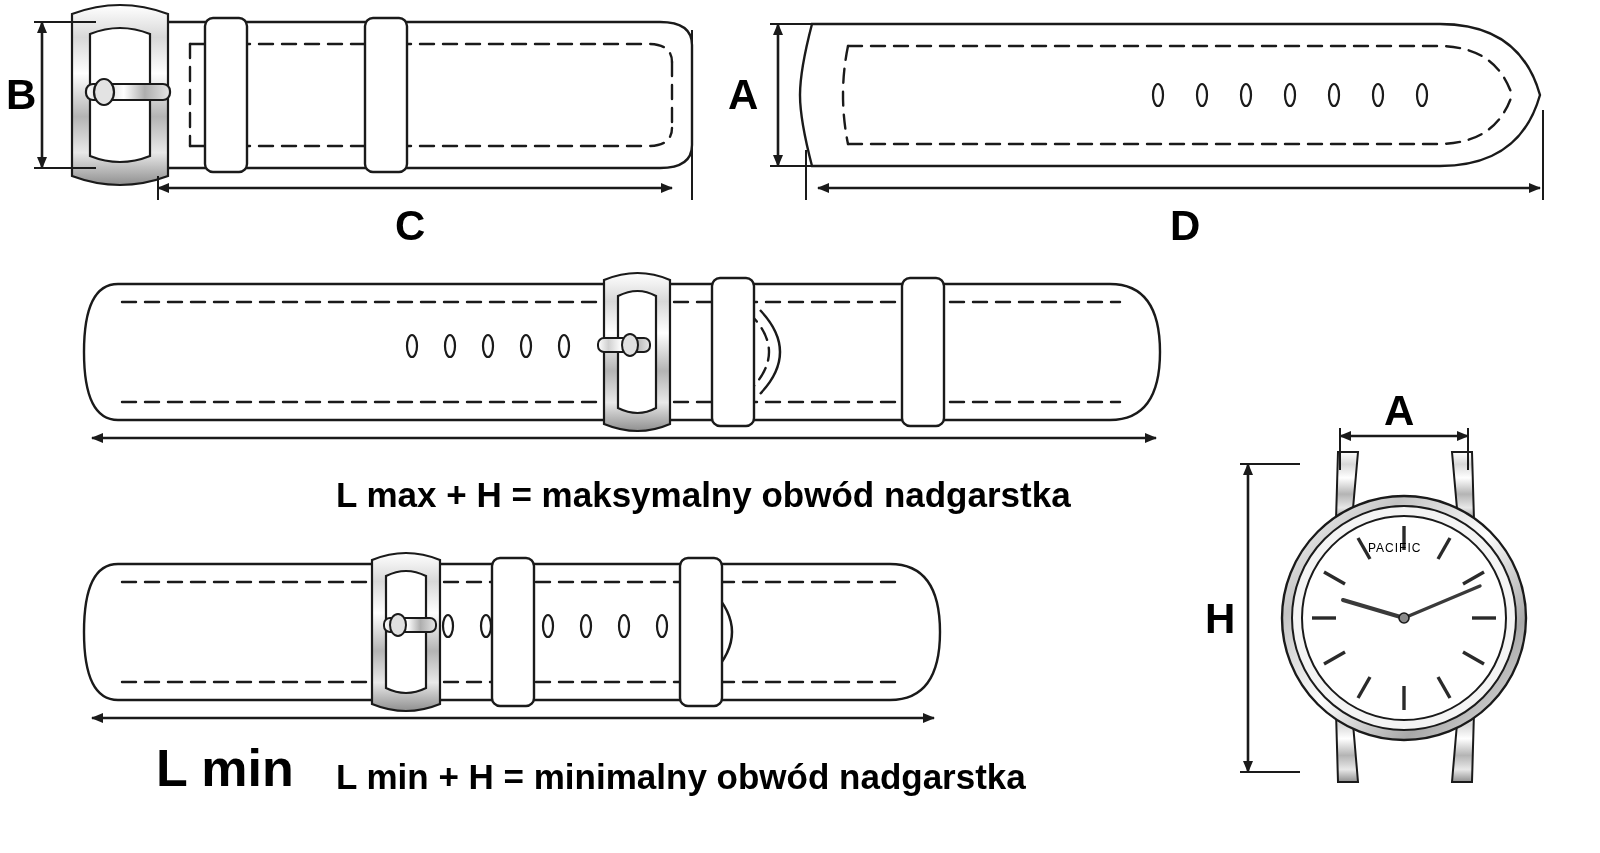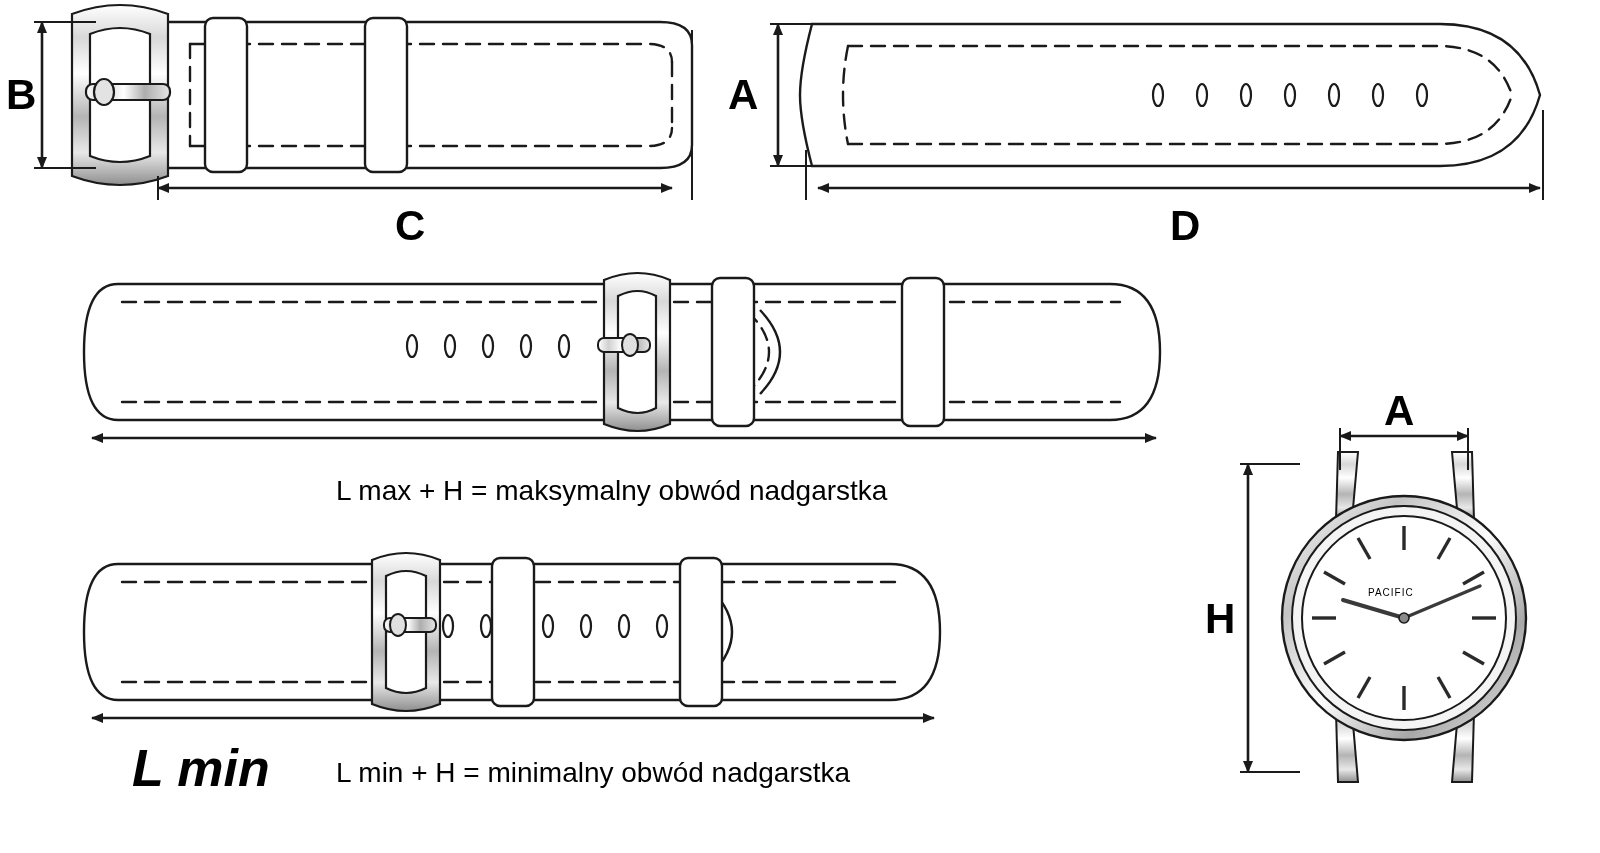--- a/index.html
+++ b/index.html
@@ -25,22 +25,22 @@
   }
   .dim-letter {
     font-size: 42px;
     font-weight: bold;
   }
   .big-label {
     font-size: 52px;
     font-weight: bold;
   }
   .eq-label {
-    font-size: 28px;
-    font-weight: normal;
+    font-size: 35px;
+    font-weight: bold;
   }
   svg {
     position: absolute;
     left: 0;
     top: 0;
   }
 </style>
 </head>
 <body>
 
@@ -225,23 +225,23 @@
 
   <div class="lbl dim-letter" style="left:395px; top:205px;">C</div>
 
   <div class="lbl dim-letter" style="left:728px; top:74px;">A</div>
 
   <div class="lbl dim-letter" style="left:1170px; top:205px;">D</div>
 
 
   <div class="lbl eq-label" style="left:336px; top:477px;">L max + H  = maksymalny obwód nadgarstka</div>
 
-  <div class="lbl big-label" style="left:132px; top:742px;font-style:italic;">L min</div>
+  <div class="lbl big-label" style="left:156px; top:742px;">L min</div>
 
   <div class="lbl eq-label" style="left:336px; top:759px;text-align:center;">L min + H  = minimalny obwód nadgarstka</div>
 
   <div class="lbl dim-letter" style="left:1384px; top:390px;">A</div>
 
   <div class="lbl dim-letter" style="left:1205px; top:598px;">H</div>
 
-  <div class="lbl" style="left:1368px; top:588px; font-size:10px; letter-spacing:1px;">PACIFIC</div>
+  <div class="lbl" style="left:1368px; top:542px; font-size:12px; letter-spacing:1px;">PACIFIC</div>
 
 </div>
 
 </body></html>

